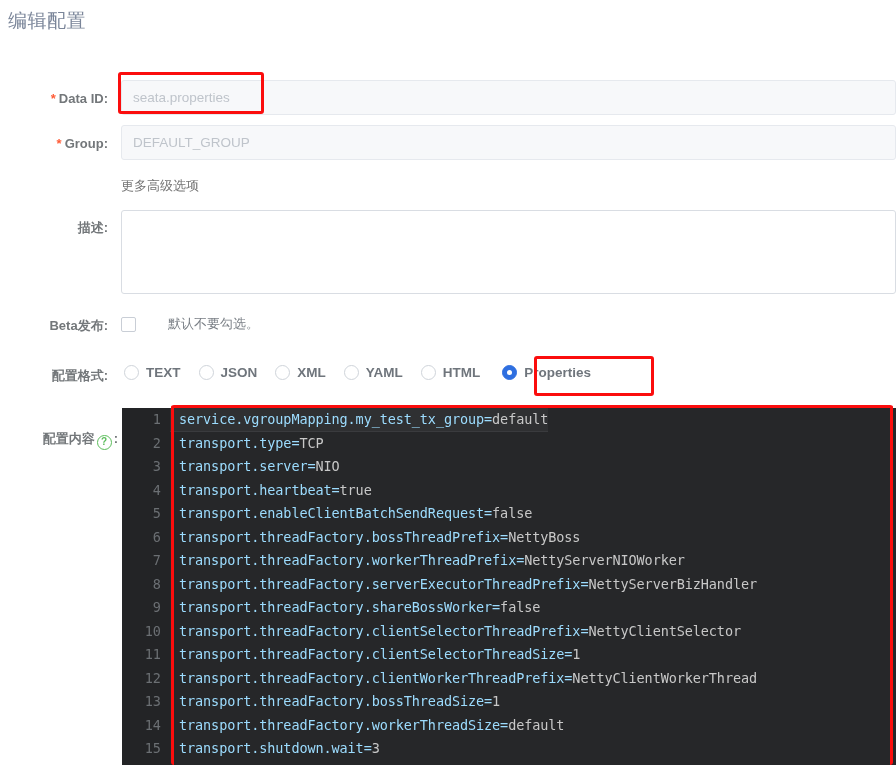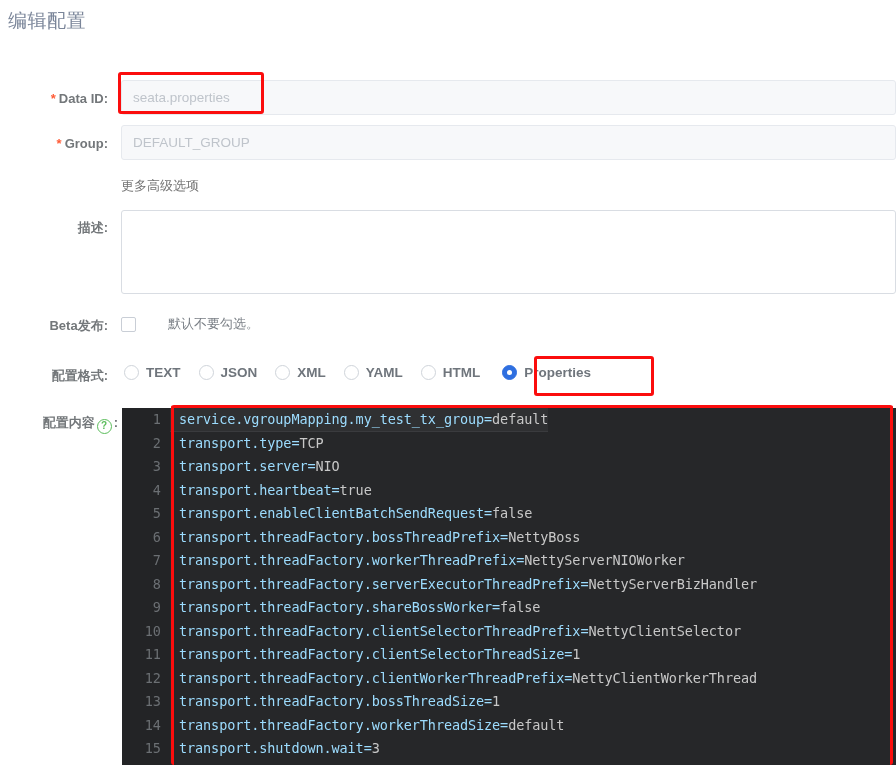--- a/index.html
+++ b/index.html
@@ -203,21 +203,21 @@
         <span class="radio-label">HTML</span>
       </span>
       <span class="radio-item checked" style="margin-left:4px;">
         <span class="radio-dot"></span>
         <span class="radio-label">Properties</span>
       </span>
     </div>
   </div>
 
   <div class="form-row" style="top:414px;">
-    <div class="form-label" style="top:0;width:118px;"><span>配置内容</span><span class="help-icon">?</span><span class="colon">:</span></div>
+    <div class="form-label" style="top:16px;width:118px;"><span>配置内容</span><span class="help-icon">?</span><span class="colon">:</span></div>
   </div>
 
   <div class="editor">
     <div class="gutter"></div>
     <div class="code-area" style="left: 0px;">
       <div id="code-lines">
           <div class="cline active">
             <span class="lnum">1</span>
             <span class="ctext">service.vgroupMapping.my_test_tx_group=<span class="cval">default</span></span>
           </div>

